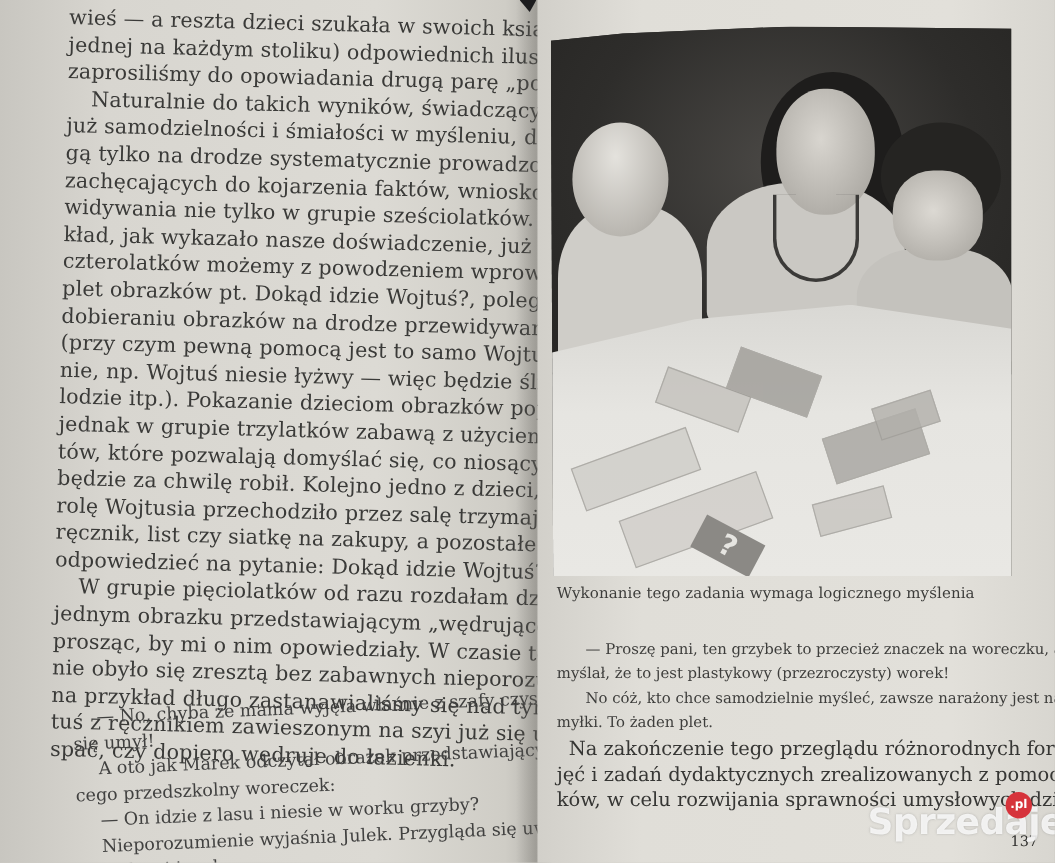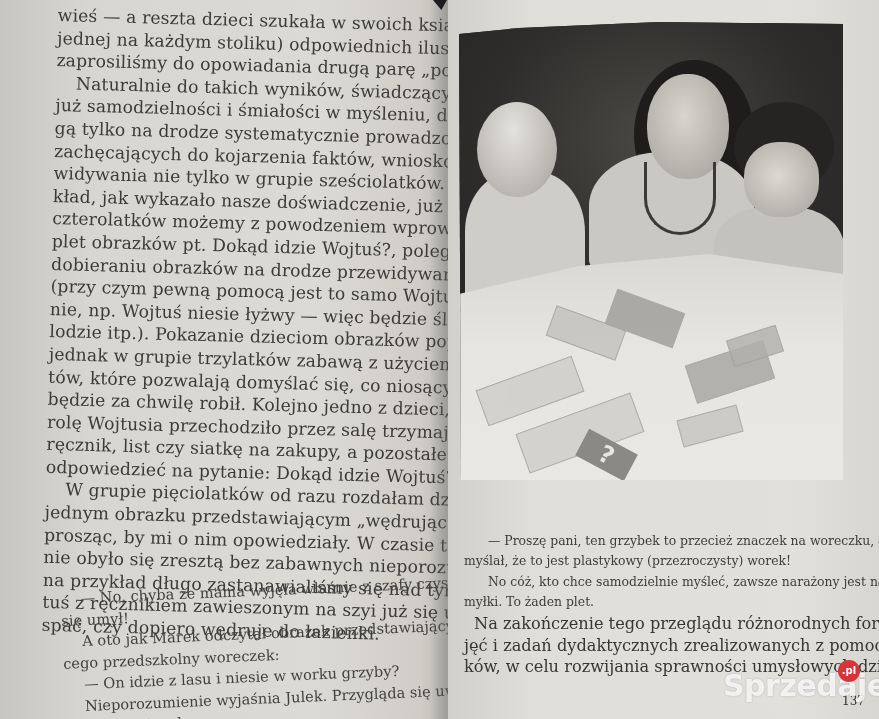--- a/index.html
+++ b/index.html
@@ -254,20 +254,21 @@
       <div class="card c1"></div>
       <div class="card c2"></div>
       <div class="card c3"></div>
       <div class="card c4"></div>
       <div class="card c5"></div>
       <div class="card c6"></div>
       <div class="card c7"></div>
       <div class="qmark">?</div>
     </div>
 
+    <div class="caption">Wykonanie tego zadania wymaga logicznego myślenia</div>
 
     <div class="small-text">
       <p class="indent">— Proszę pani, ten grzybek to przecież znaczek na woreczku, a on</p>
       <p>myślał, że to jest plastykowy (przezroczysty) worek!</p>
       <p class="indent">No cóż, kto chce samodzielnie myśleć, zawsze narażony jest na po-</p>
       <p>myłki. To żaden plet.</p>
     </div>
 
     <div class="main-text">
       <p class="indent">Na zakończenie tego przeglądu różnorodnych form za-</p>

